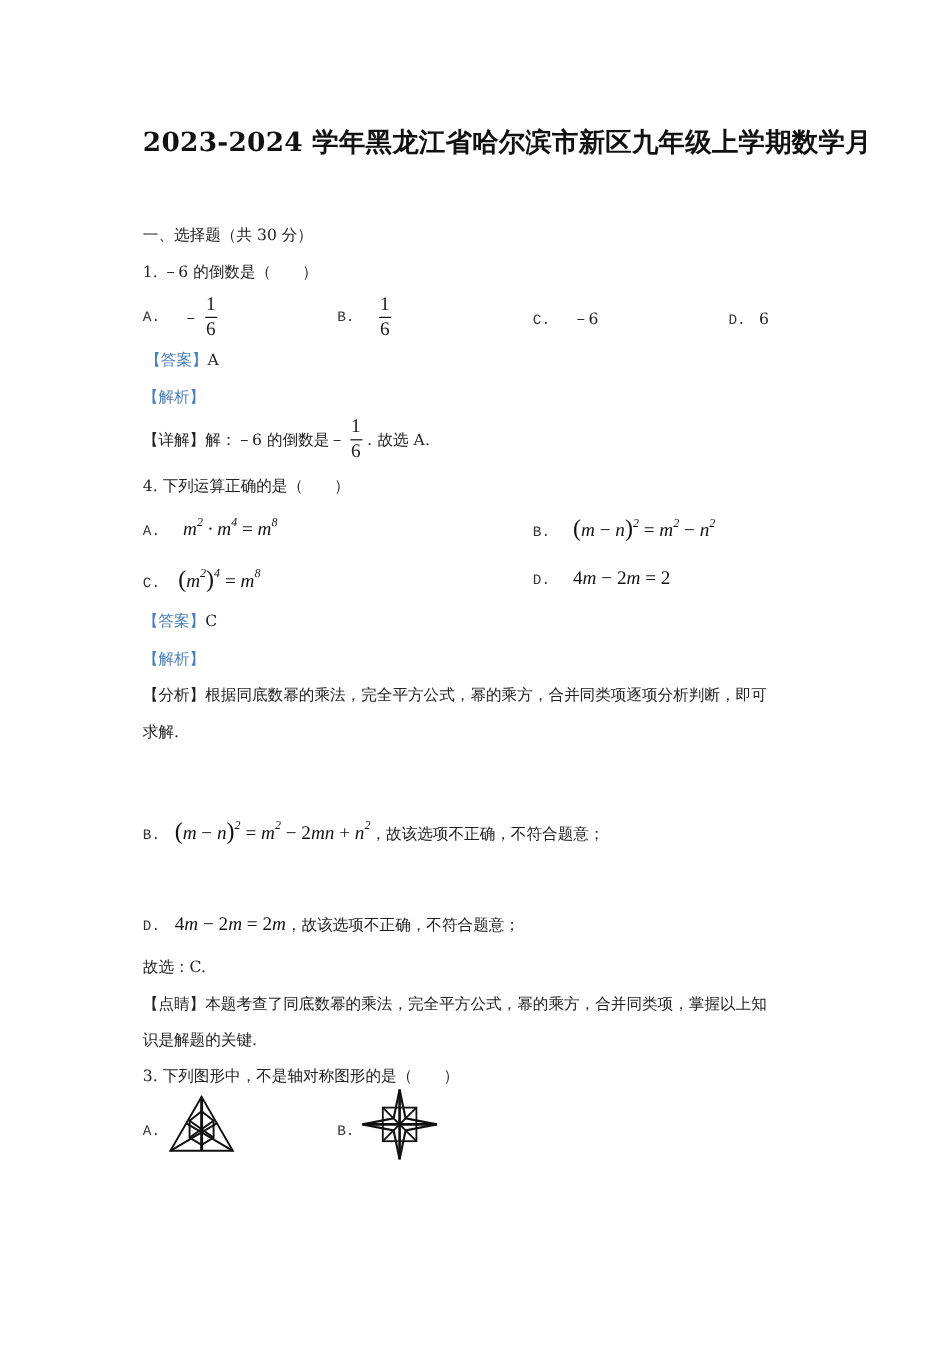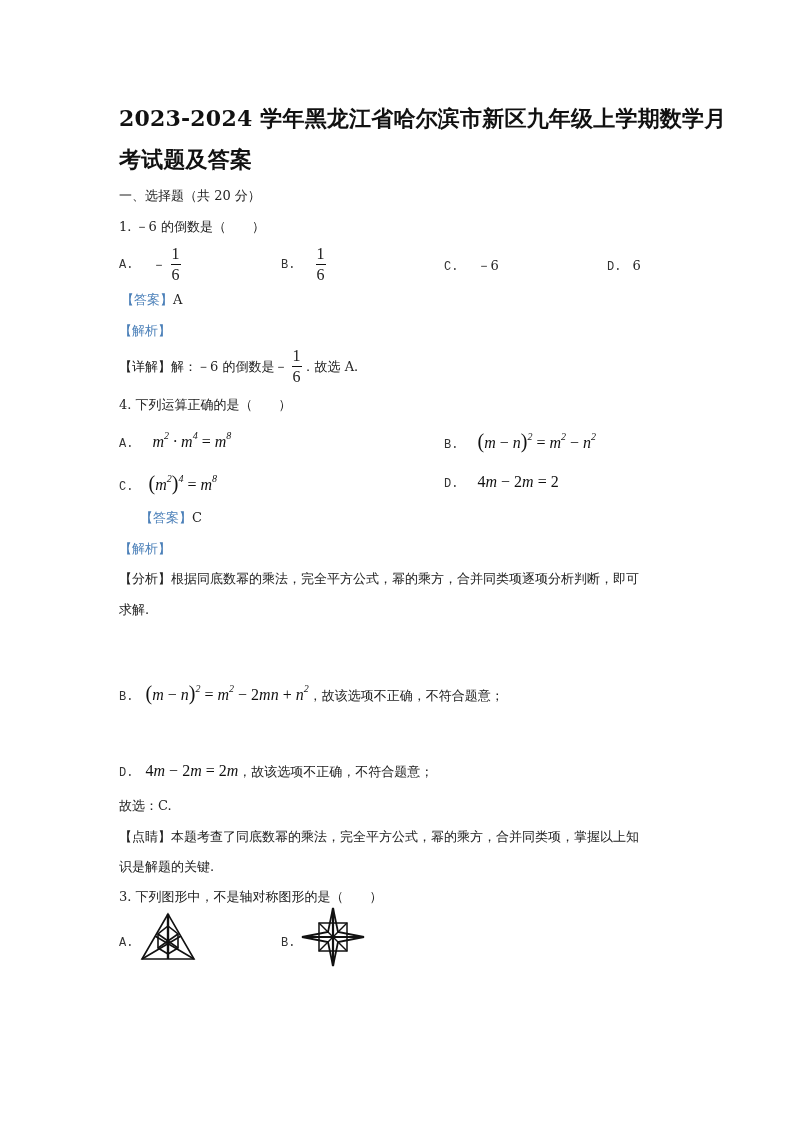--- a/index.html
+++ b/index.html
@@ -23,23 +23,22 @@
     sup { font-size: 10px; vertical-align: 8px; }
     .paren { font-size: 20px; font-style: normal; }
     .lbl { font-family: "Liberation Mono", "DejaVu Sans Mono", monospace; font-size: 12px; color: #333; }
   </style>
 </head>
 <body>
 
 <div class="page">
 
   <div class="abs title" style="left:119px; top:104px;">2023-2024 学年黑龙江省哈尔滨市新区九年级上学期数学月</div>
-  <div class="abs title" style="left:119px; top:145px;">考试题及答案</div>
 
-  <div class="abs txt" style="left:119px; top:187px;">一、选择题（共 20 分）</div>
+  <div class="abs txt" style="left:119px; top:187px;">一、选择题（共 30 分）</div>
 
   <div class="abs txt" style="left:119px; top:218px;">1. －6 的倒数是（　　）</div>
 
   <div class="abs" style="left:119px; top:245px;">
     <span class="lbl" style="vertical-align:middle;">A.</span>
     <span class="txt" style="margin-left:14px; vertical-align:middle;">－</span>
     <span class="frac">
       <span>1</span>
       <span class="bar"></span>
       <span>6</span>
@@ -89,21 +88,21 @@
   </div>
   <div class="abs" style="left:119px; top:472px;">
     <span class="lbl">C.</span>
     <span class="math" style="margin-left:10px;"><span class="paren">(</span>m<sup>2</sup><span class="paren">)</span><sup>4</sup> <span class="num">=</span> m<sup>8</sup></span>
   </div>
   <div class="abs" style="left:444px; top:472px;">
     <span class="lbl">D.</span>
     <span class="math" style="margin-left:14px;"><span class="num">4</span>m <span class="num">−</span> <span class="num">2</span>m <span class="num">= 2</span></span>
   </div>
 
-  <div class="abs txt" style="left:119px; top:509px;margin-left:21px;">
+  <div class="abs txt" style="left:119px; top:509px;">
     <span class="blue">【答案】</span><span>C</span>
   </div>
   <div class="abs txt blue" style="left:119px; top:540px;">【解析】</div>
 
   <div class="abs txt" style="left:119px; top:570px;">
     <span>【分析】</span><span>根据同底数幂的乘法，完全平方公式，幂的乘方，合并同类项逐项分析判断，即可</span>
   </div>
   <div class="abs txt" style="left:119px; top:601px;">求解.</div>
 
   <div class="abs txt" style="left:119px; top:682px;text-align:center;">

